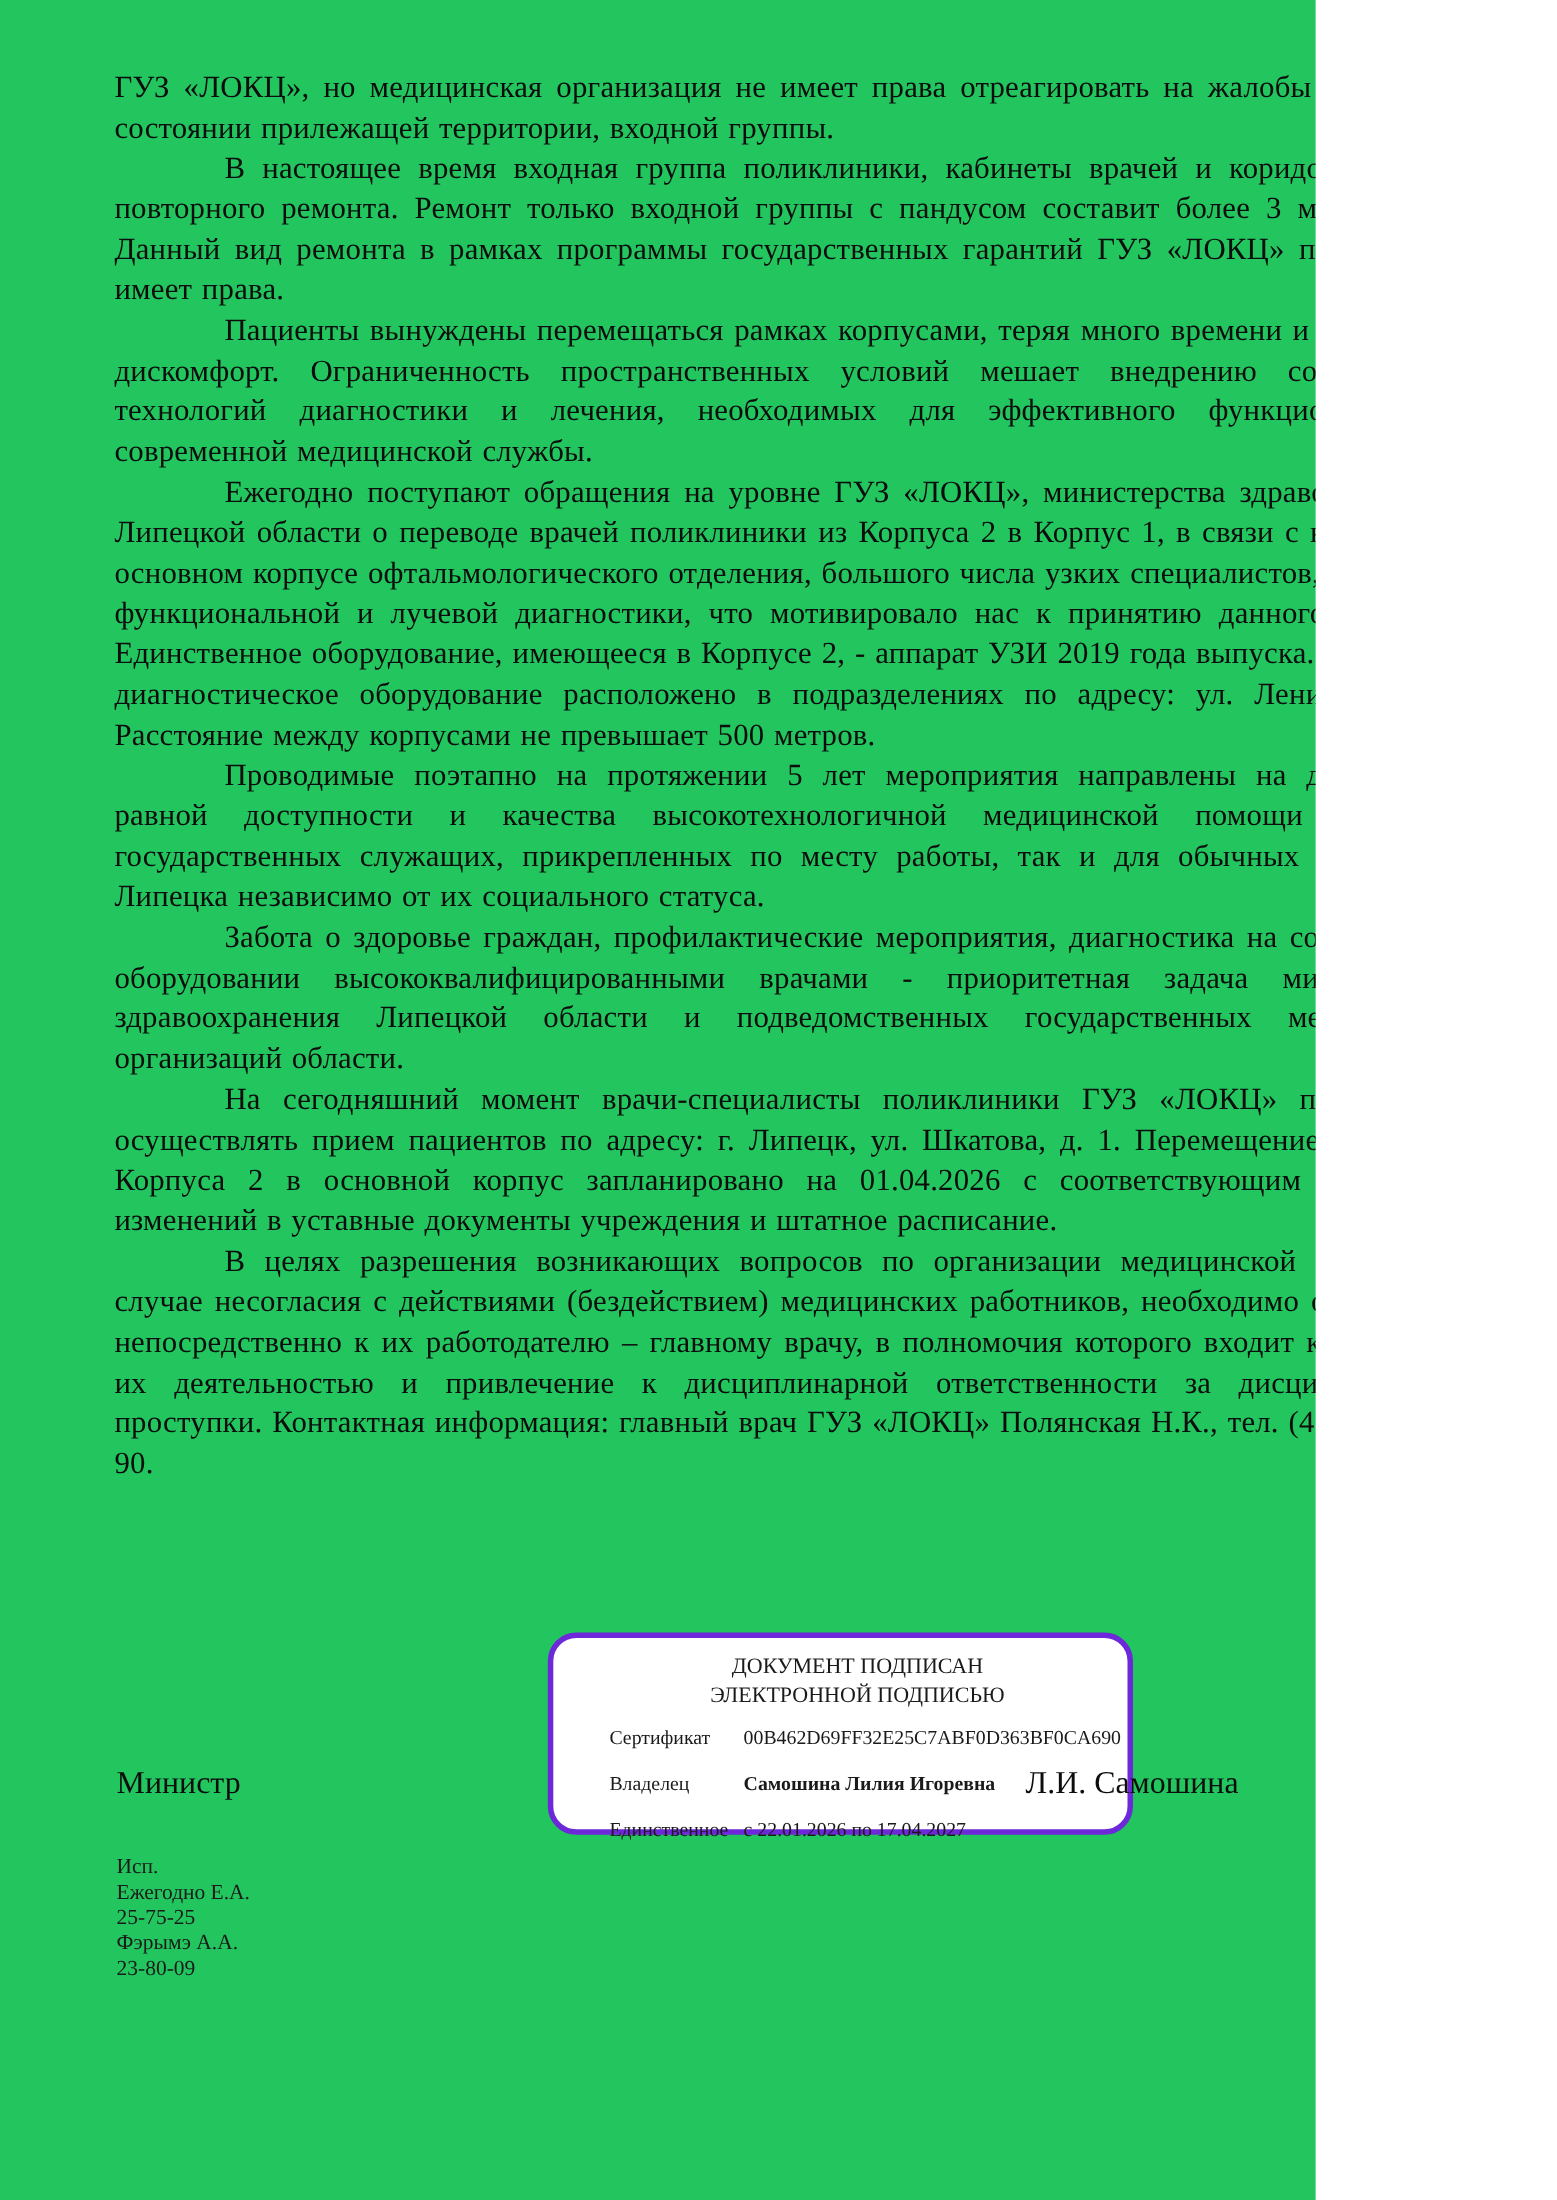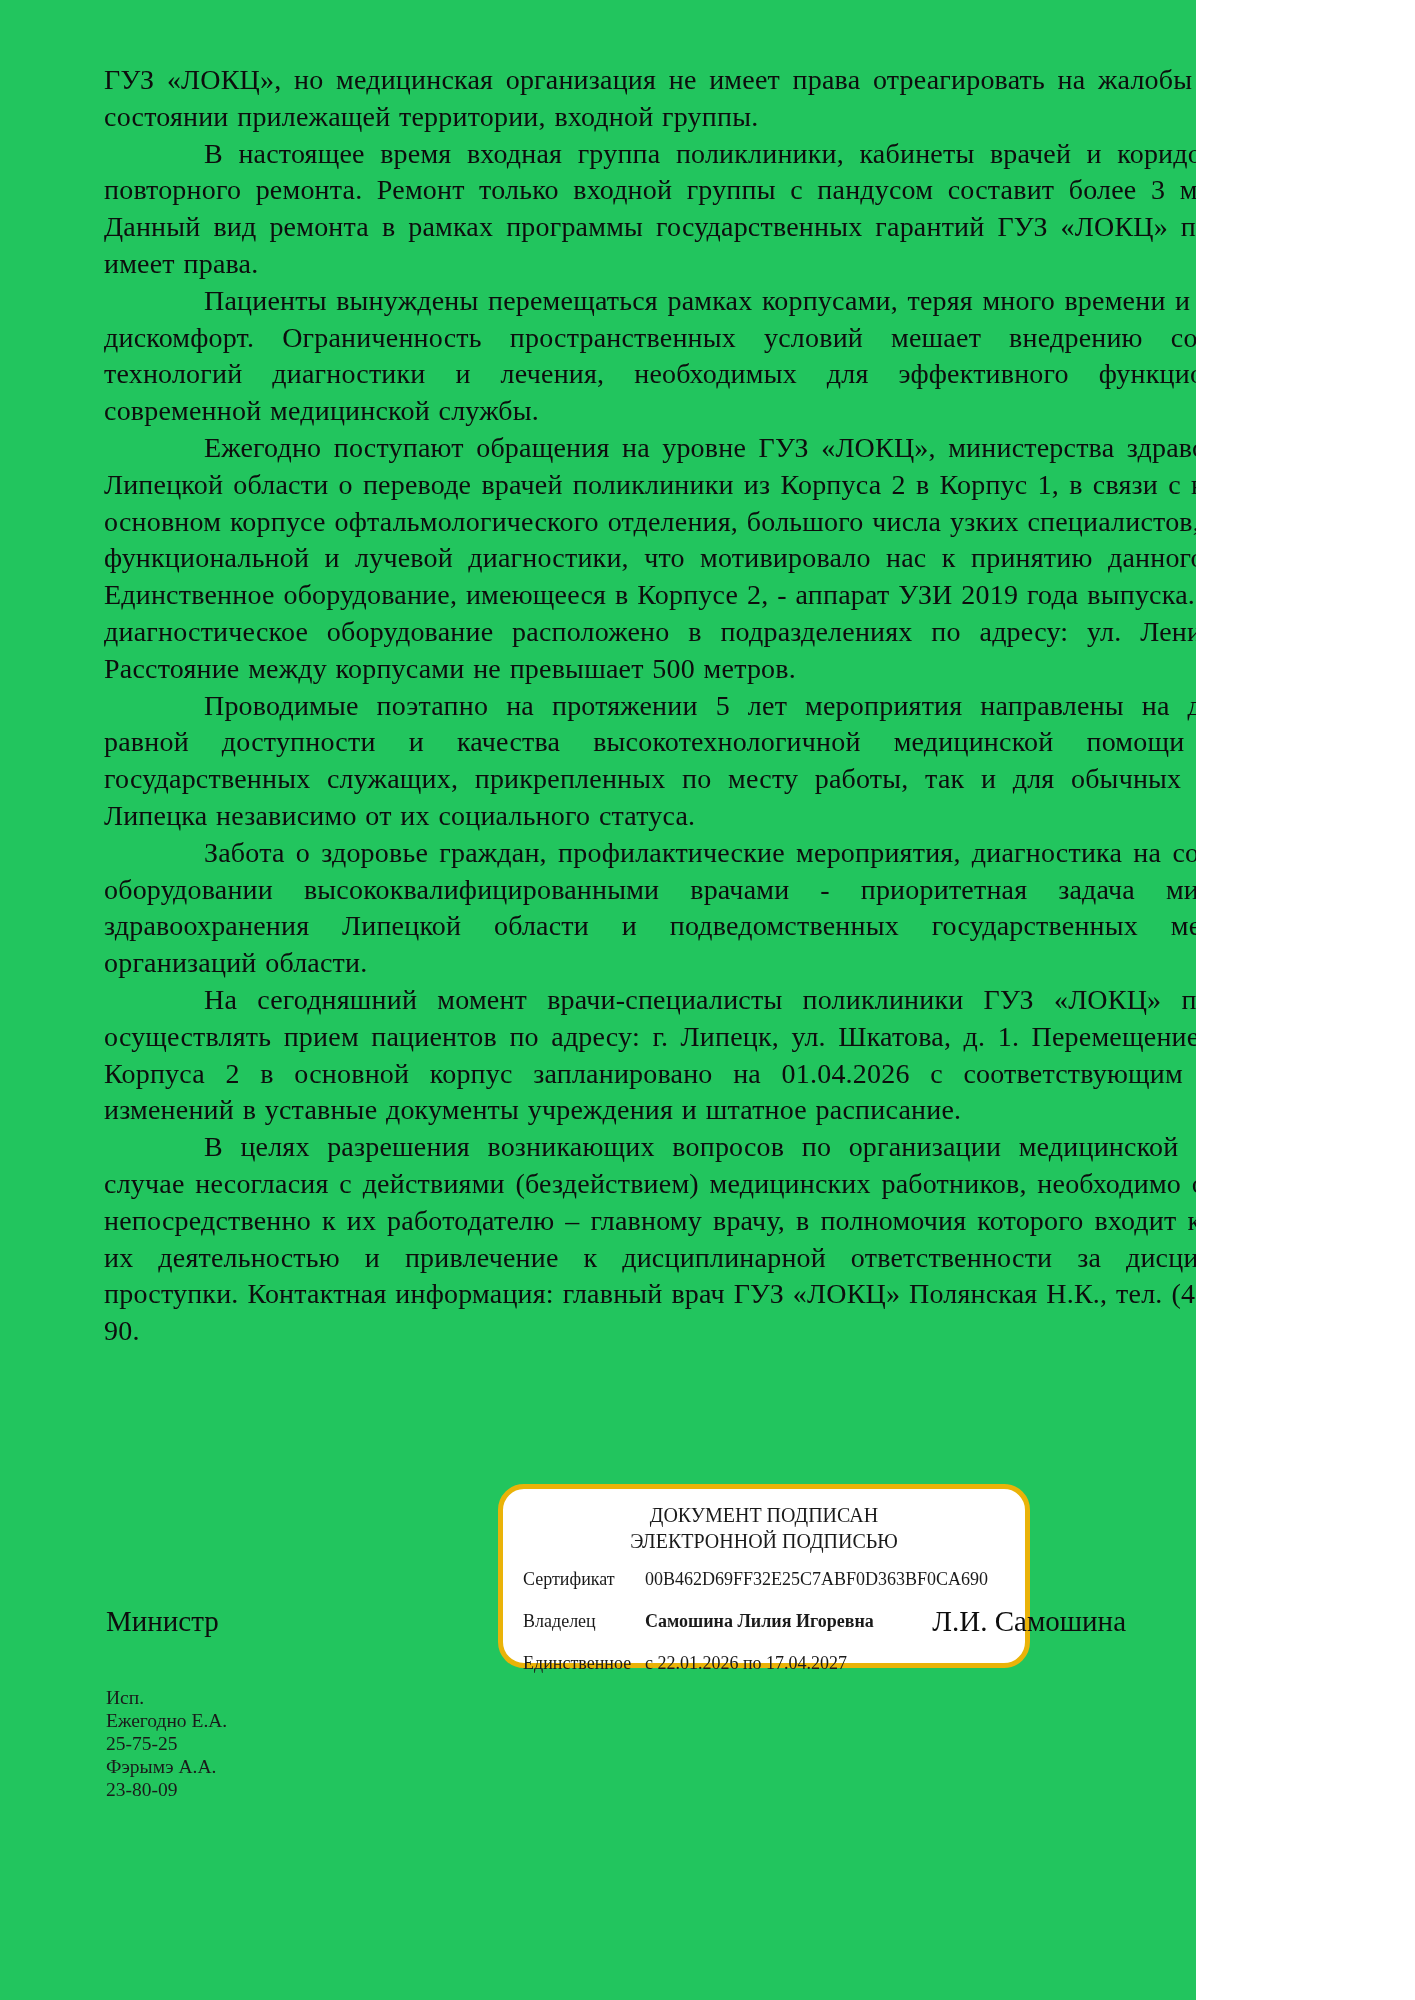--- a/index.html
+++ b/index.html
@@ -50,23 +50,24 @@
     line-height: 34px;
     text-align: right;
   }
   .stamp {
     position: absolute;
     left: 498px;
     top: 1484px;
     width: 532px;
     height: 184px;
     box-sizing: border-box;
-    border: 5px solid #eab308;
+    border: 5px solid #6d28d9;
     border-radius: 26px;
     background: #ffffff;
+    padding-left: 31px;
   }
   .stamp-title {
     margin-top: 13px;
     text-align: center;
     font-size: 20px;
     line-height: 26px;
     color: #1a1a1a;
   }
   .stamp-rows {
     margin: 15px 14px 0 20px;

